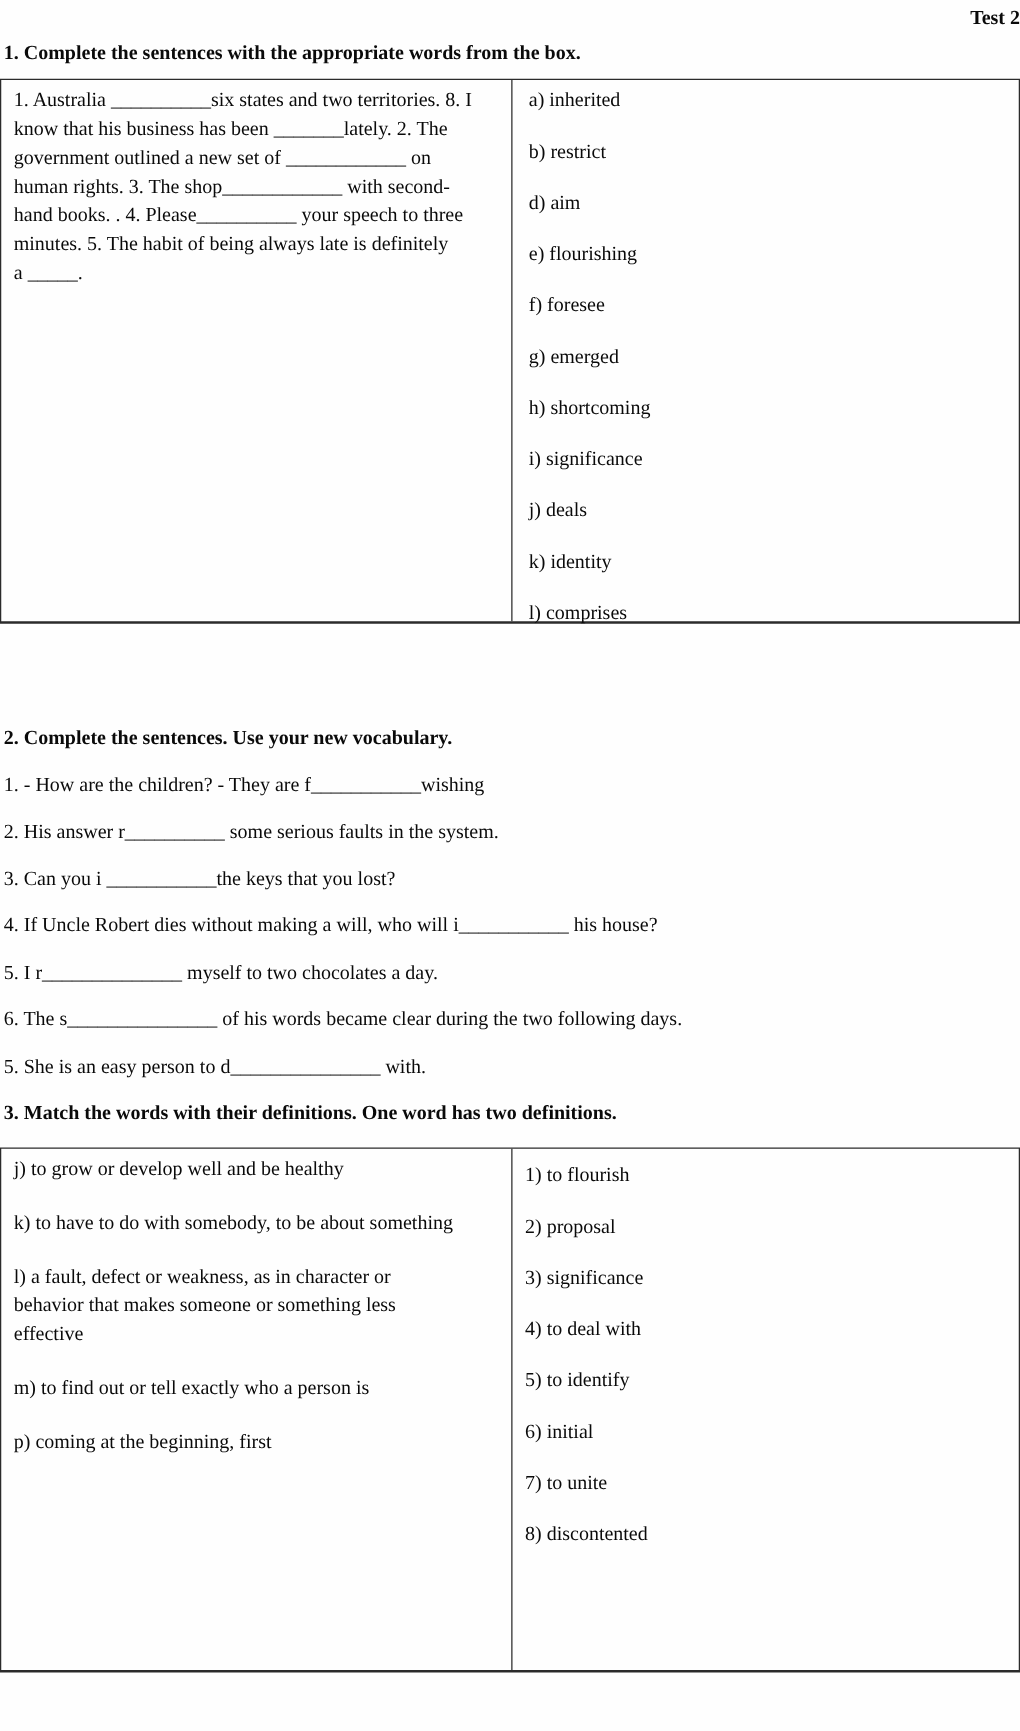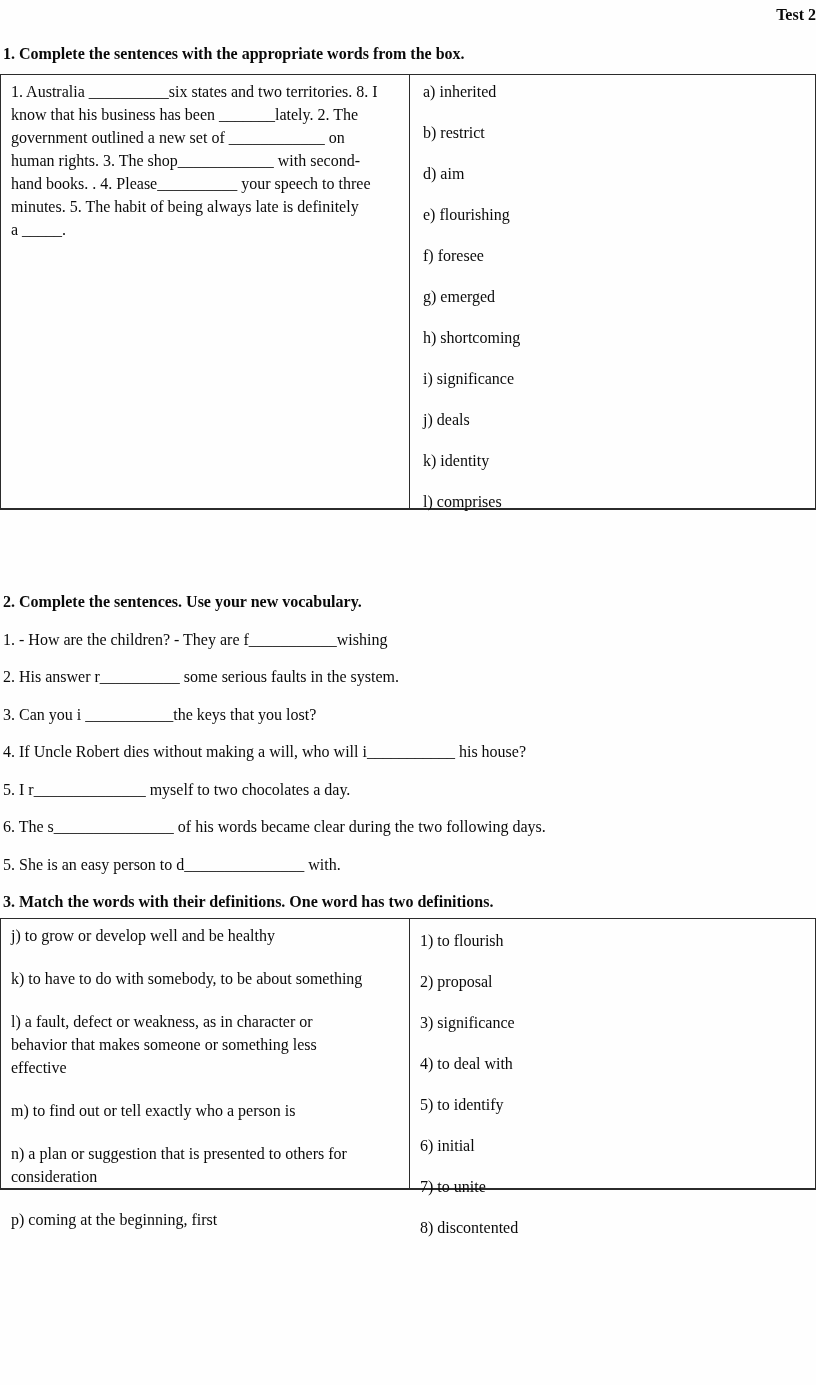--- a/index.html
+++ b/index.html
@@ -18,32 +18,32 @@
     font-weight: bold;
     line-height: 22px;
     padding: 4px 0 0 3px;
     text-align: right;
   }
   .heading {
     font-weight: bold;
     line-height: 23px;
     padding-left: 3px;
   }
-  .h1 { margin-top: 16px; }
+  .h1 { margin-top: 5px; }
   .h2 { margin-top: 80px; margin-bottom: 14.5px; }
   .h3 { margin-top: 0; }
   .box {
     display: flex;
     width: 816px;
     border: 1px solid #2b2b2b;
     border-bottom-width: 2px;
     background: #fefefe;
   }
   .tbl1 { height: 436px; margin-top: 9px; }
-  .tbl2 { height: 272px; margin-top: 5px; }
+  .tbl2 { height: 420px; margin-top: 16px; }
   .cell-left {
     width: 409px;
     border-right: 1px solid #2b2b2b;
     padding: 5px 8px 0 10px;
   }
   .cell-right {
     flex: 1;
     padding: 5px 8px 0 13px;
   }
   .tbl2 .cell-right { padding: 10px 8px 0 10px; }
@@ -110,22 +110,20 @@
   <div class="heading h3">3. Match the words with their definitions. One word has two definitions.</div>
 
   <div class="box tbl2">
     <div class="cell-left">
       <div class="opt">j) to grow or develop well and be healthy</div>
       <div class="opt">k) to have to do with somebody, to be about something</div>
       <div class="opt">l) a fault, defect or weakness, as in character or
 behavior that makes someone or something less
 effective</div>
       <div class="opt">m) to find out or tell exactly who a person is</div>
-      <div class="opt">n) a plan or suggestion that is presented to others for
-consideration</div>
       <div class="opt">p) coming at the beginning, first</div>
     </div>
     <div class="cell-right">
       <div class="opt">1) to flourish</div>
       <div class="opt">2) proposal</div>
       <div class="opt">3) significance</div>
       <div class="opt">4) to deal with</div>
       <div class="opt">5) to identify</div>
       <div class="opt">6) initial</div>
       <div class="opt">7) to unite</div>

